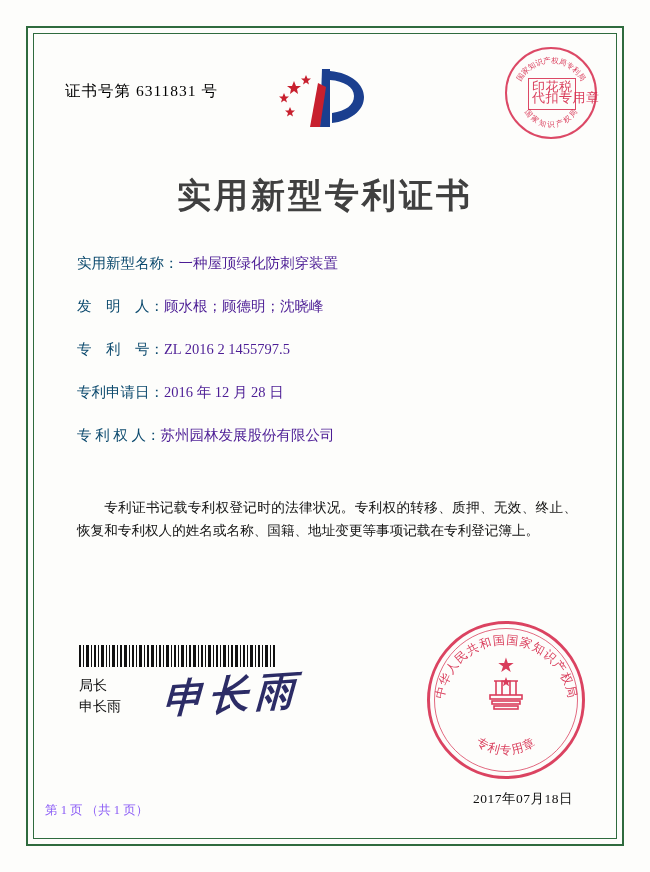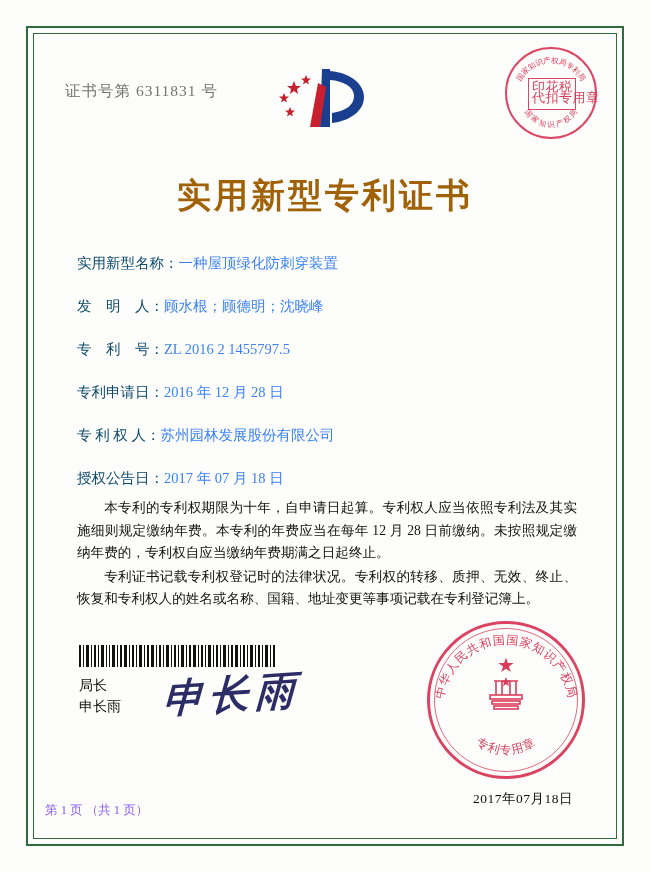--- a/index.html
+++ b/index.html
@@ -44,21 +44,21 @@
     right: 45px;
     bottom: 45px;
   }
   
   .cert-no {
     position: absolute;
     left: 20px;
     top: 36px;
     font-size: 15.5px;
     letter-spacing: 1px;
-    color: #737373;
+    color: #000000;
   }
   
   .logo {
     position: absolute;
     left: 50%;
     top: 18px;
     transform: translateX(-50%);
     width: 130px;
     height: 70px;
   }
@@ -104,21 +104,21 @@
   
   .title {
     position: absolute;
     left: 0;
     right: 0;
     top: 128px;
     text-align: center;
     font-size: 34px;
     font-weight: bold;
     letter-spacing: 3px;
-    color: #a16207;
+    color: #404040;
     font-family: "DejaVu Serif", "Liberation Serif", serif;
   }
   
   .fields {
     position: absolute;
     left: 32px;
     top: 208px;
     right: 20px;
   }
   .field-row {
@@ -127,21 +127,21 @@
     margin-bottom: 23px;
     color: #111;
     white-space: nowrap;
   }
   .field-label {
     display: inline-block;
     color: #0c4a6e;
   }
   .field-value {
     display: inline;
-    color: #3b82f6;
+    color: #4c1d95;
   }
   
   .body-text {
     position: absolute;
     left: 32px;
     right: 28px;
     top: 452px;
     font-size: 13.6px;
     line-height: 22.5px;
     color: #111;
@@ -303,27 +303,23 @@
       </div>
       <div class="field-row">
         <span class="field-label">专　利　号：</span><span class="field-value">ZL 2016 2 1455797.5</span>
       </div>
       <div class="field-row">
         <span class="field-label">专利申请日：</span><span class="field-value">2016 年 12 月 28 日</span>
       </div>
       <div class="field-row">
         <span class="field-label">专 利 权 人：</span><span class="field-value">苏州园林发展股份有限公司</span>
       </div>
-      <div class="field-row">
-        <span class="field-label">授权公告日：</span><span class="field-value">2017 年 07 月 18 日</span>
-      </div>
     </div>
 
     <div class="body-text">
-      <p>本专利的专利权期限为十年，自申请日起算。专利权人应当依照专利法及其实施细则规定缴纳年费。本专利的年费应当在每年 12 月 28 日前缴纳。未按照规定缴纳年费的，专利权自应当缴纳年费期满之日起终止。</p>
       <p>专利证书记载专利权登记时的法律状况。专利权的转移、质押、无效、终止、恢复和专利权人的姓名或名称、国籍、地址变更等事项记载在专利登记簿上。</p>
     </div>
 
     <div class="barcode">
       <svg width="200" height="22" viewBox="0 0 200 22">
         <g fill="#111">
           <rect x="0" y="0" width="2" height="22"></rect>
             <rect x="4" y="0" width="1" height="22"></rect>
           <rect x="7" y="0" width="3" height="22"></rect>
             <rect x="12" y="0" width="1" height="22"></rect>

